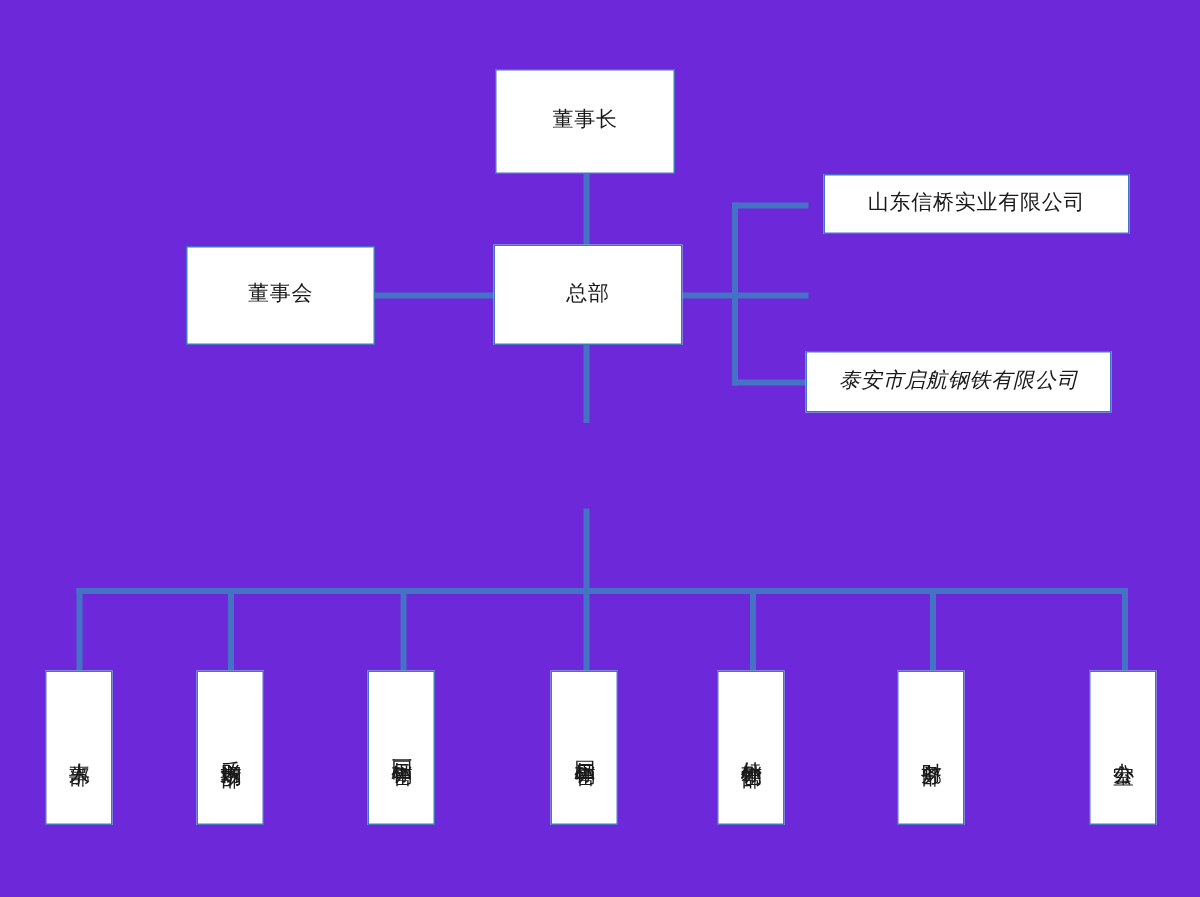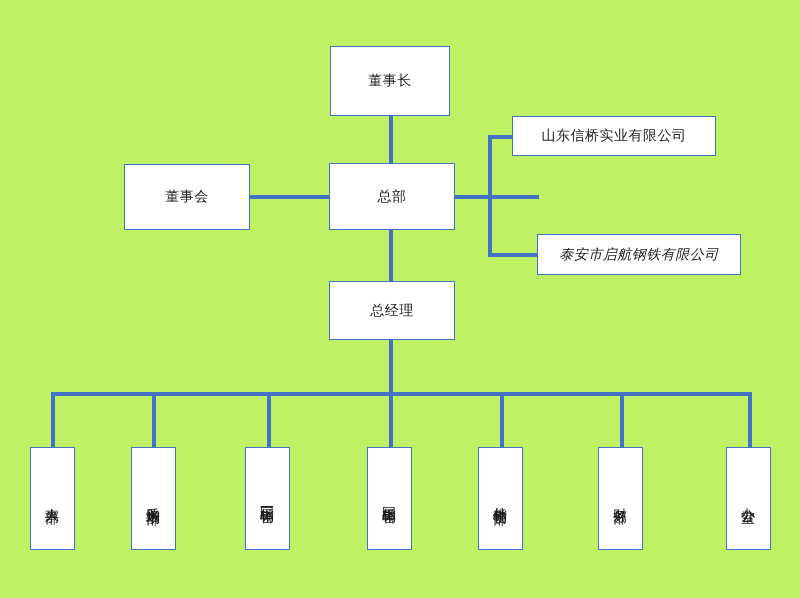--- a/index.html
+++ b/index.html
@@ -7,21 +7,21 @@
     padding: 0;
     background: #ffffff;
   }
   body {
     font-family: "DejaVu Sans", "Liberation Sans", sans-serif;
   }
   #chart-canvas {
     position: relative;
     width: 800px;
     height: 598px;
-    background: #bef264;
+    background: #6d28d9;
     overflow: hidden;
   }
   .node {
     position: absolute;
     box-sizing: border-box;
     border: 1px solid #4472C4;
     background: #ffffff;
     display: flex;
     align-items: center;
     justify-content: center;
@@ -85,25 +85,22 @@
   </div>
 
   <div class="node" style="left:329px; top:163px; width:126px; height:67px;">
     <span class="node-label">总部</span>
   </div>
 
   <div class="node" style="left:124px; top:164px; width:126px; height:66px;">
     <span class="node-label">董事会</span>
   </div>
 
-  <div class="node" style="left:329px; top:281px; width:126px; height:59px;">
-    <span class="node-label">总经理</span>
-  </div>
 
-  <div class="node" style="left:512px; top:116px; width:204px; height:40px;">
+  <div class="node" style="left:549px; top:116px; width:204px; height:40px;">
     <span class="node-label">山东信桥实业有限公司</span>
   </div>
 
 
   <div class="node" style="left:537px; top:234px; width:204px; height:41px;font-style:italic;">
     <span class="node-label">泰安市启航钢铁有限公司</span>
   </div>
 
   <div class="node vertical" style="left:30px; top:447px; width:45px; height:103px;">
     <span class="node-label">人事部</span>

